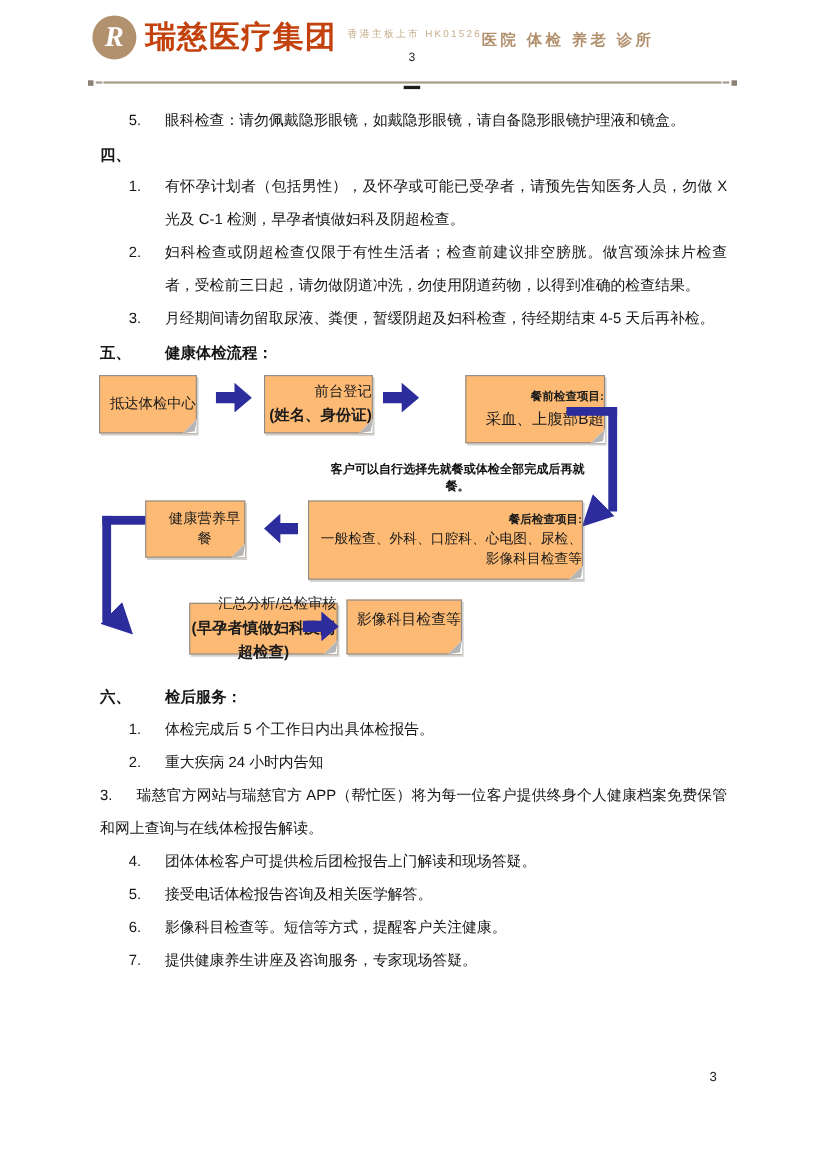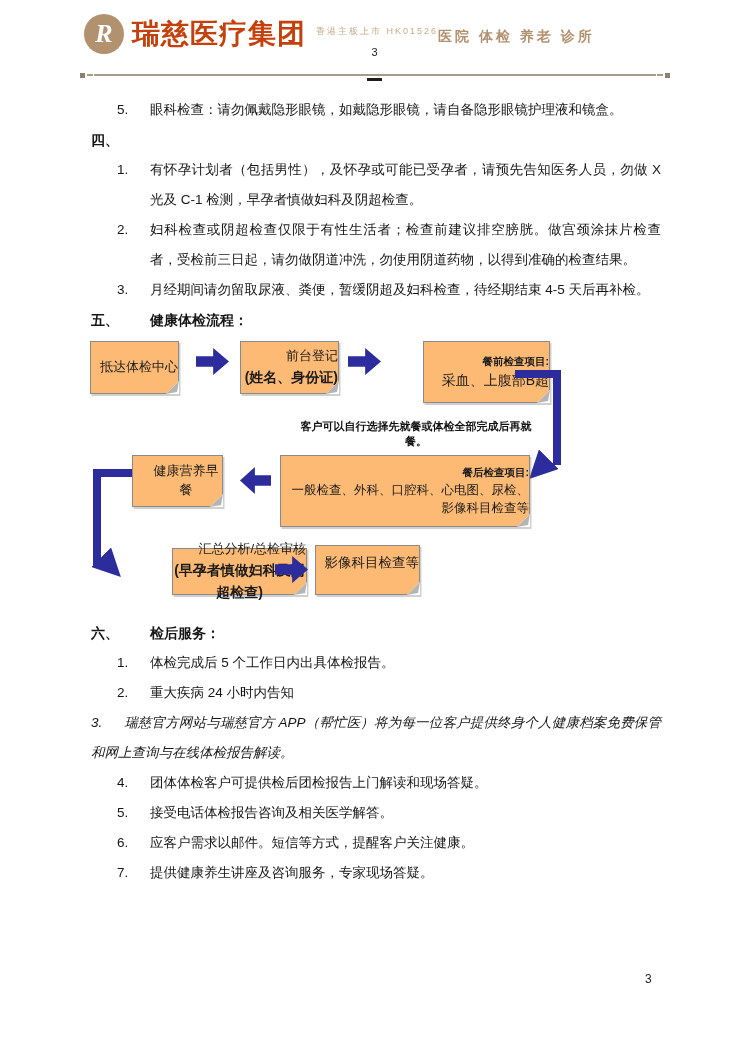--- a/index.html
+++ b/index.html
@@ -23,21 +23,21 @@
   .sq.left{left:0}.sq.right{right:0}
   .rule .dash{position:absolute;width:6px;height:2px;background:#a79b8a;top:0;}
   .dash.left{left:7px}.dash.right{right:7px}
   .marker-underline{position:absolute;top:78px;left:367px;width:15px;height:3px;background:#1d1d1d;}
 
   
   .content{position:absolute;left:91px;top:95px;width:570px;font-size:13.5px;line-height:30px;text-align:justify;}
   .content p{margin:0;}
   .hang{position:relative;padding-left:59px;}
   .hang .num{position:absolute;left:26px;top:0;}
-  .flow-item{margin-left:26px;font-style:italic;}
+  .flow-item{margin-left:26px;}
   .flow-item .num-inline{display:inline-block;width:33px;}
   .sec-head{display:flex;font-weight:bold;font-size:14px;}
   .sec-head .marker{width:59px;flex:0 0 auto;}
 
   
   .flowchart{position:relative;height:283px;text-align:left;line-height:normal;}
   .fc-box{position:absolute;background:#fdba74;border:1px solid #8a8a8a;
           box-shadow:1.5px 2px 0 rgba(120,120,120,.35);
           display:flex;flex-direction:column;align-items:flex-end;justify-content:center;
           color:#1b1b1b;box-sizing:border-box;}
@@ -206,21 +206,21 @@
     <p class="hang">
       <span class="num">4.</span>
       <span>团体体检客户可提供检后团检报告上门解读和现场答疑。</span>
     </p>
     <p class="hang">
       <span class="num">5.</span>
       <span>接受电话体检报告咨询及相关医学解答。</span>
     </p>
     <p class="hang">
       <span class="num">6.</span>
-      <span>应客户需求以邮件。短信等方式，提醒客户关注健康。</span>
+      <span>影像科目检查等。短信等方式，提醒客户关注健康。</span>
     </p>
     <p class="hang">
       <span class="num">7.</span>
       <span>提供健康养生讲座及咨询服务，专家现场答疑。</span>
     </p>
 
   </main>
 
   <div class="footer-page">3</div>
 

